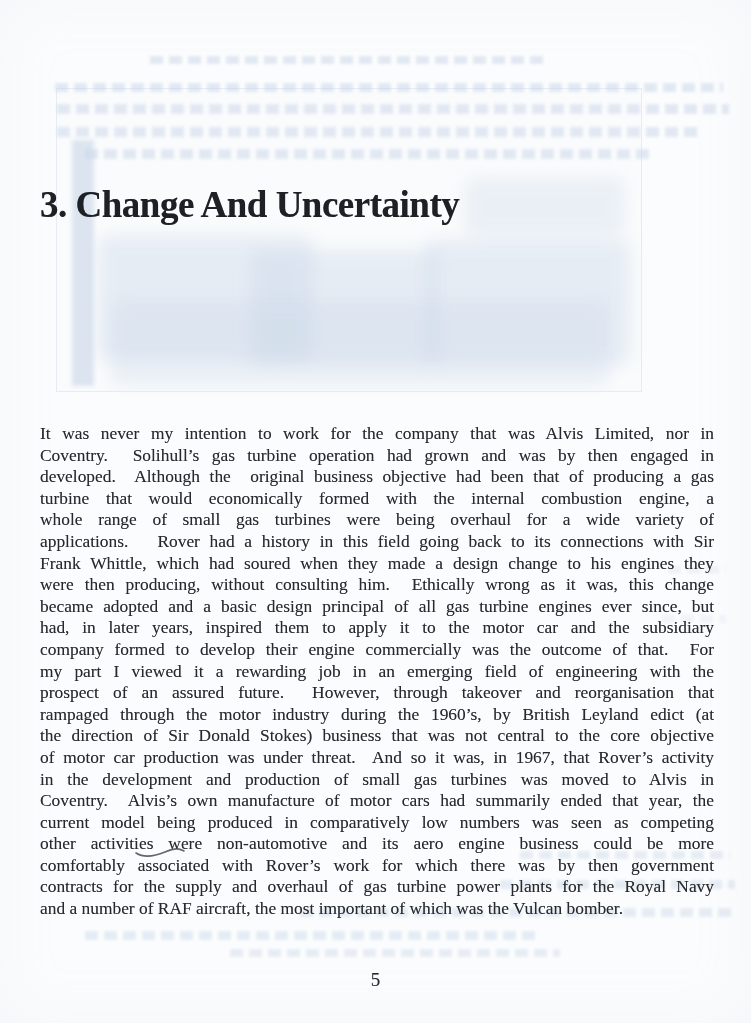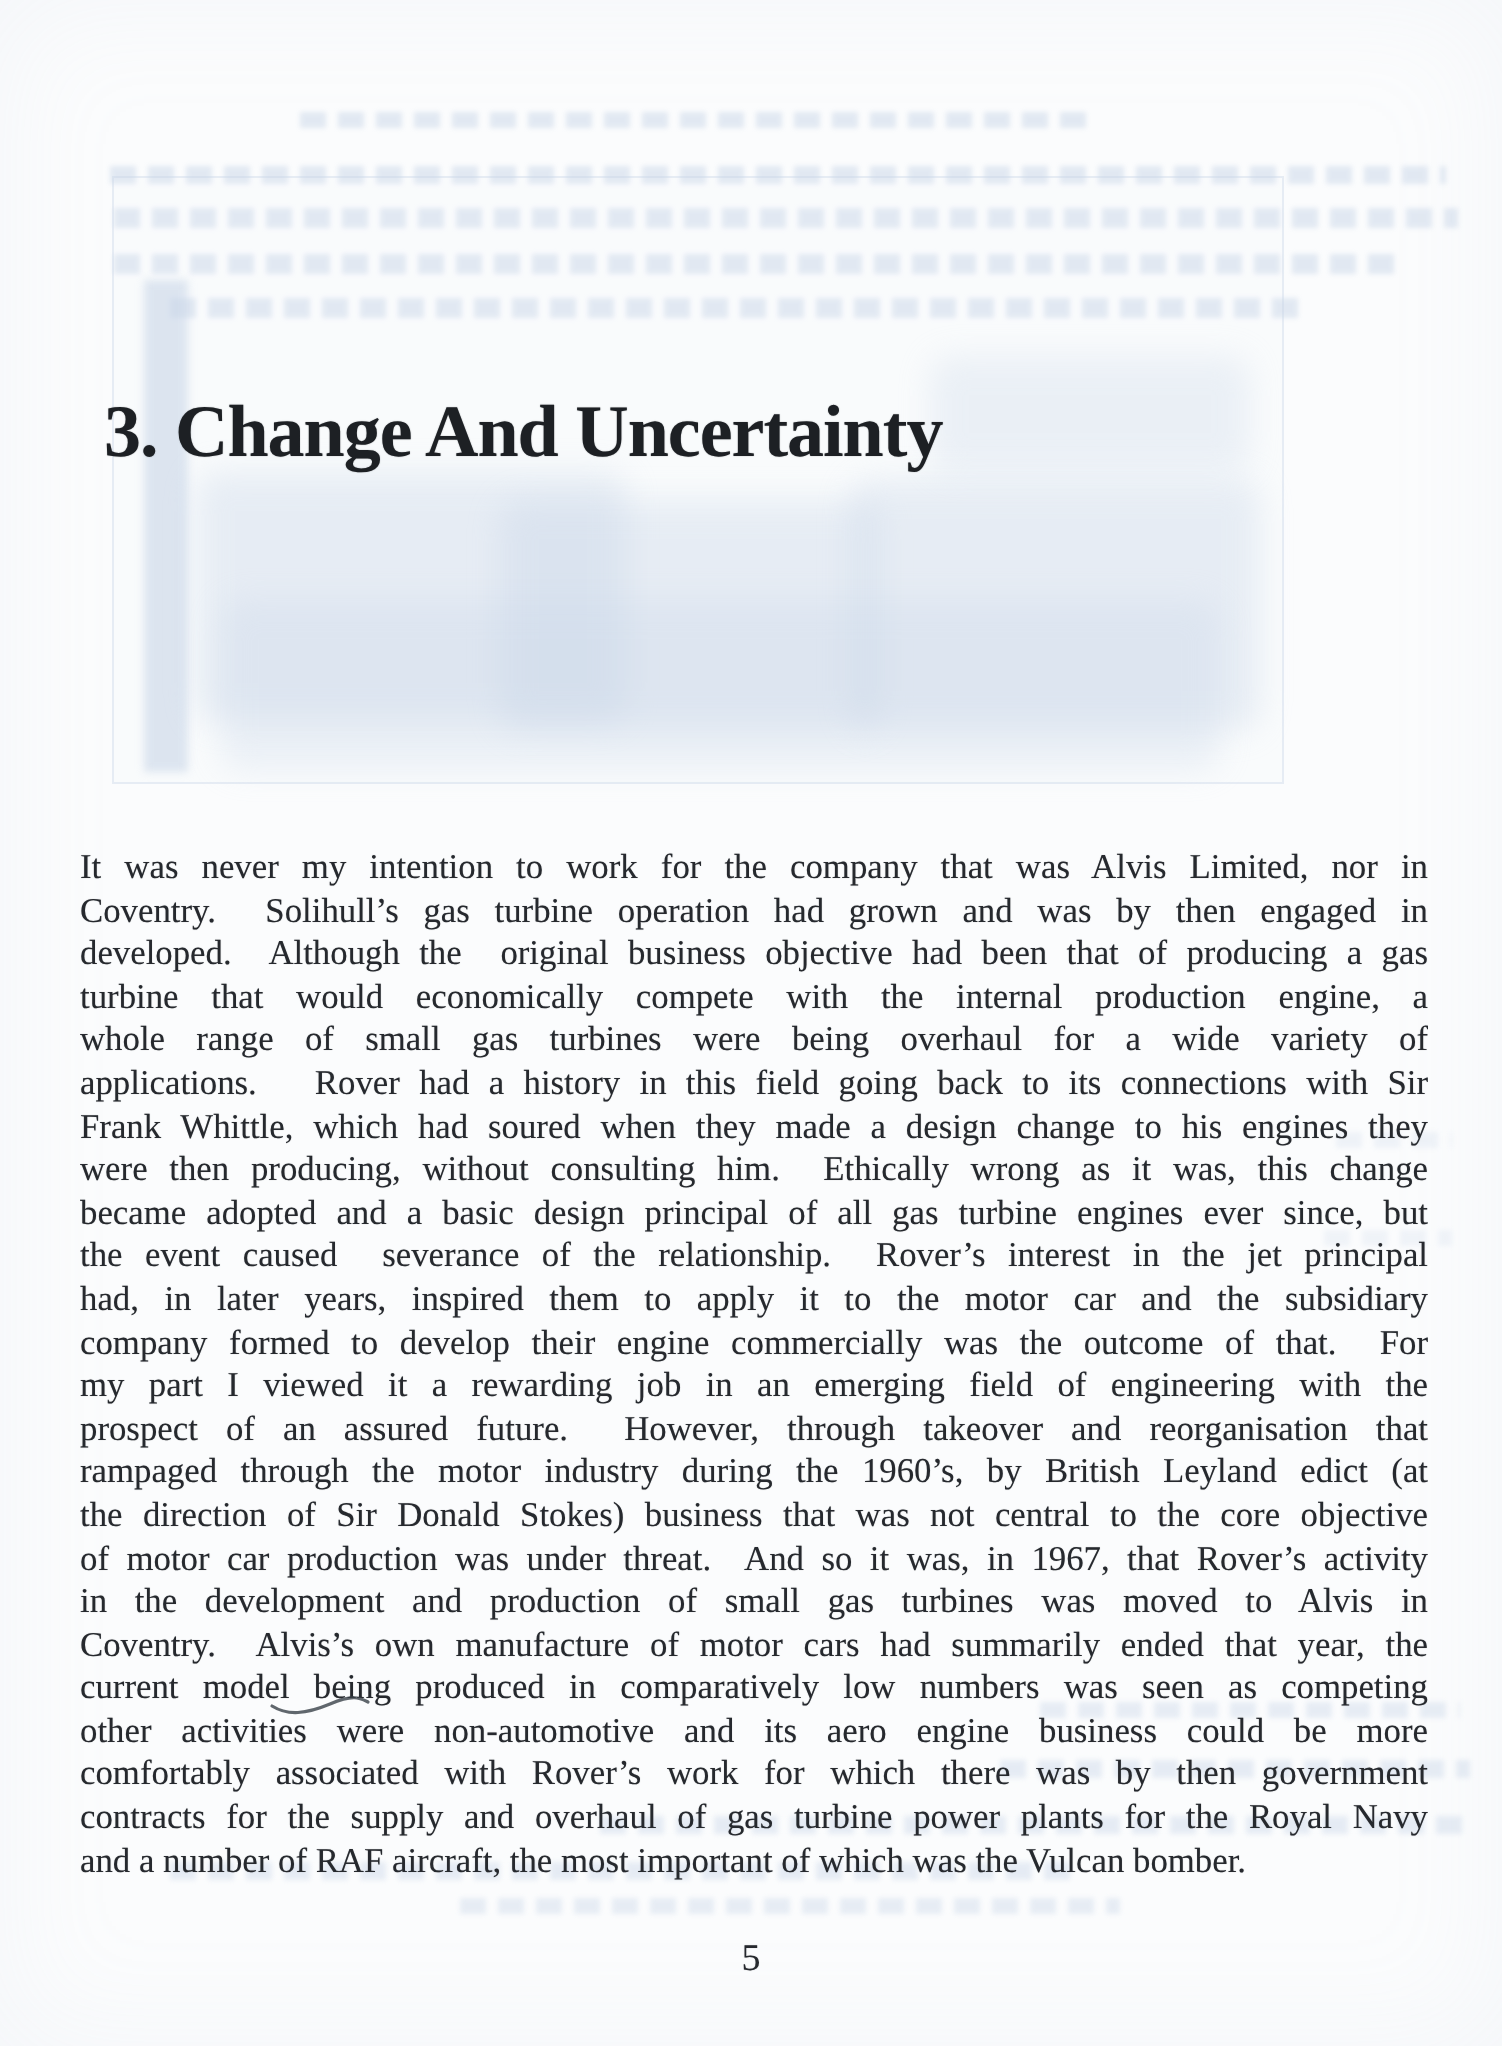--- a/index.html
+++ b/index.html
@@ -19,21 +19,21 @@
   .bleed-layer{position:absolute;inset:0;z-index:0;}
   .g-row{
     position:absolute;filter:blur(1.4px);opacity:.5;
     background:repeating-linear-gradient(90deg, var(--bleed) 0 13px, transparent 13px 19px);
   }
   .g-blob{position:absolute;filter:blur(8px);background:var(--bleed);opacity:.38;border-radius:10px;}
   .g-box{position:absolute;border:1px solid var(--bleed);opacity:.40;background:rgba(228,234,244,0.20);}
   .g-strip{position:absolute;filter:blur(2px);background:var(--bleed);opacity:.6;}
   
   .heading{
-    position:absolute;left:40px;top:185px;margin:12px;z-index:2;
+    position:absolute;left:40px;top:185px;margin:0;z-index:2;
     font-size:37px;line-height:40px;font-weight:bold;letter-spacing:-0.5px;
     color:var(--heading-ink);
     text-shadow:0 0 0.6px rgba(30,33,38,0.45);
   }
   .paragraph{
     position:absolute;left:40px;top:380px;width:674px;z-index:2;
     font-size:17.4px;line-height:21.6px;color:var(--ink);
     text-shadow:0 0 0.5px rgba(38,41,46,0.38);
     margin-top:43px;
   }
@@ -79,27 +79,26 @@
     <div class="g-row" style="left:85px;top:931px;width:455px;height:9px;opacity:.42;"></div>
     <div class="g-row" style="left:230px;top:949px;width:330px;height:8px;opacity:.4;"></div>
   </div>
 
   <h1 class="heading">3. Change And Uncertainty</h1>
 
   <div class="paragraph">
       <div class="line">It was never my intention to work for the company that was Alvis Limited, nor in</div>
       <div class="line">Coventry.&nbsp; Solihull’s gas turbine operation had grown and was by then engaged in</div>
       <div class="line">developed.&nbsp; Although the&nbsp; original business objective had been that of producing a gas</div>
-      <div class="line">turbine that would economically compete with the internal production engine, a</div>
+      <div class="line">turbine that would economically formed with the internal combustion engine, a</div>
       <div class="line">whole range of small gas turbines were being overhaul for a wide variety of</div>
       <div class="line">applications.&nbsp;&nbsp; Rover had a history in this field going back to its connections with Sir</div>
       <div class="line">Frank Whittle, which had soured when they made a design change to his engines they</div>
       <div class="line">were then producing, without consulting him.&nbsp; Ethically wrong as it was, this change</div>
       <div class="line">became adopted and a basic design principal of all gas turbine engines ever since, but</div>
-      <div class="line">the event caused&nbsp; severance of the relationship.&nbsp; Rover’s interest in the jet principal</div>
       <div class="line">had, in later years, inspired them to apply it to the motor car and the subsidiary</div>
       <div class="line">company formed to develop their engine commercially was the outcome of that.&nbsp; For</div>
       <div class="line">my part I viewed it a rewarding job in an emerging field of engineering with the</div>
       <div class="line">prospect of an assured future.&nbsp; However, through takeover and reorganisation that</div>
       <div class="line">rampaged through the motor industry during the 1960’s, by British Leyland edict (at</div>
       <div class="line">the direction of Sir Donald Stokes) business that was not central to the core objective</div>
       <div class="line">of motor car production was under threat.&nbsp; And so it was, in 1967, that Rover’s activity</div>
       <div class="line">in the development and production of small gas turbines was moved to Alvis in</div>
       <div class="line">Coventry.&nbsp; Alvis’s own manufacture of motor cars had summarily ended that year, the</div>
       <div class="line">current model being produced in comparatively low numbers was seen as competing</div>

